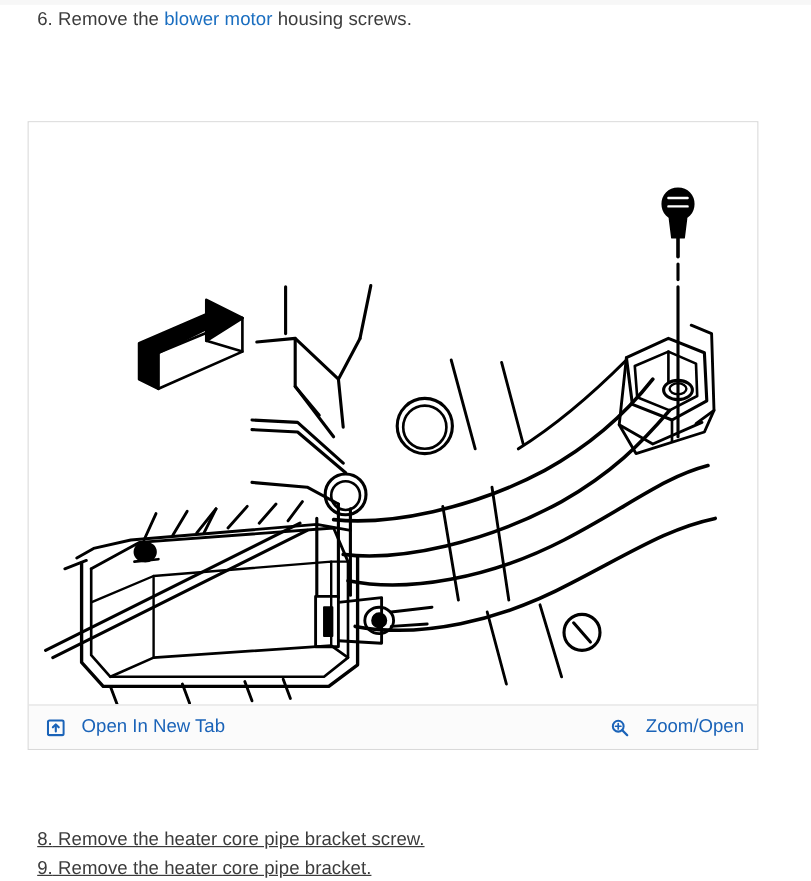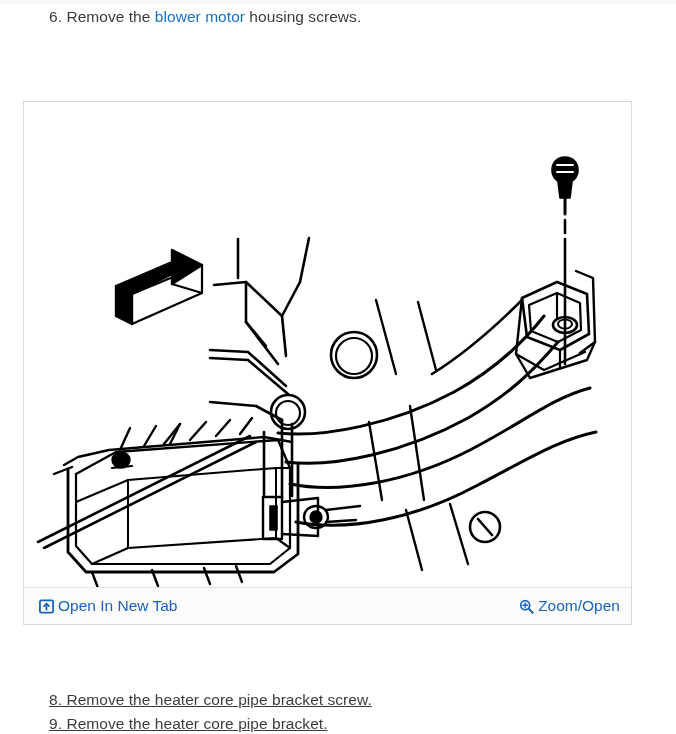--- a/index.html
+++ b/index.html
@@ -33,21 +33,20 @@
   }
   .steps.upper { top: 5px; }
   .steps.lower { top: 688px; text-decoration: underline; }
 
   .step-line {
     font-size: 15.5px;
     line-height: 24px;
     color: #3c3c3c;
     white-space: nowrap;
     letter-spacing: 0.05px;
-    margin-left: 18px;
   }
   .step-line .link {
     color: #1a6ec0;
     text-decoration: none;
     cursor: pointer;
   }
 
   
   .figure-panel {
     position: absolute;
@@ -85,21 +84,21 @@
     border-top: 1px solid #e2e2e2;
     display: flex;
     align-items: center;
     justify-content: space-between;
     box-sizing: border-box;
     padding: 0 11px 0 15px;
   }
   .tool-btn {
     display: flex;
     align-items: center;
-    gap: 4px;
+    gap: 14px;
     color: #1a63b8;
     font-size: 15.5px;
     cursor: pointer;
     user-select: none;
     background: none;
     border: none;
     font-family: "Liberation Sans", sans-serif;
     padding: 0;
     line-height: 1;
   }

